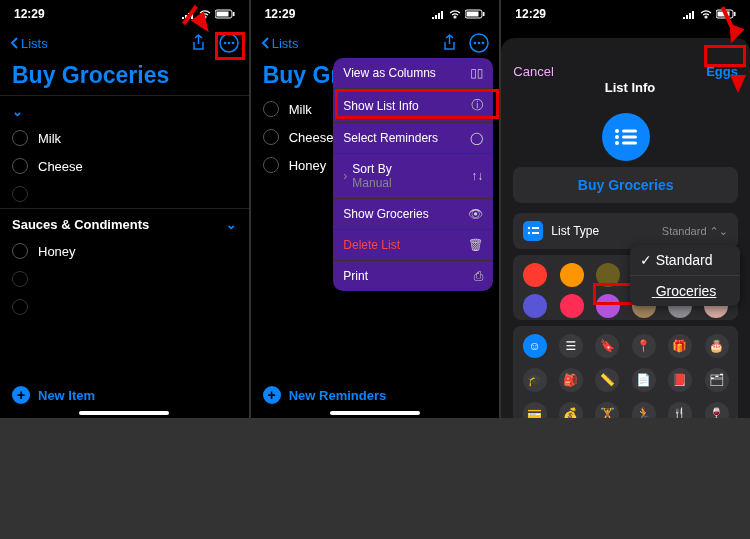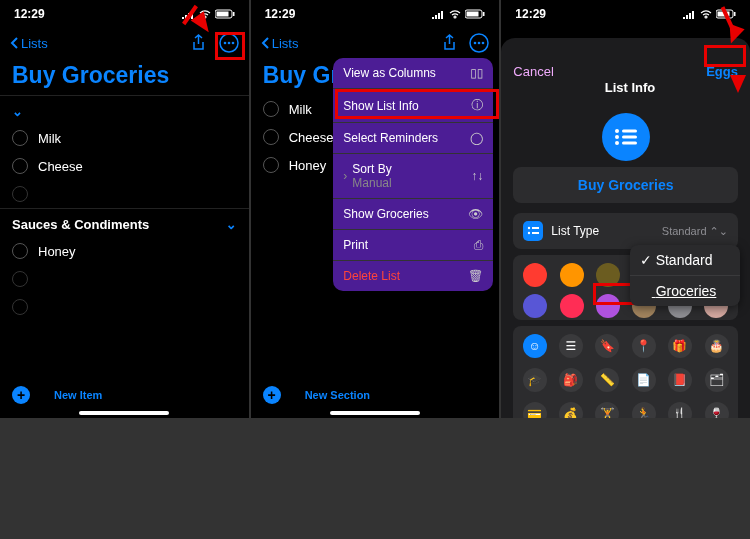--- a/index.html
+++ b/index.html
@@ -14,21 +14,21 @@
   .icon-btn { width: 20px; height: 20px; display: inline-flex; align-items: center; justify-content: center; }
   .title-big { color: #0a84ff; font-size: 23px; font-weight: 700; padding: 4px 12px 6px; }
   .section-header { display: flex; justify-content: space-between; align-items: center; padding: 8px 12px 5px; font-size: 13px; font-weight: 600; border-top: 0.5px solid #222; }
   .section-header:first-of-type { border-top: none; }
   .chev { color: #0a84ff; font-size: 13px; }
   .item { display: flex; align-items: center; gap: 10px; padding: 6px 12px; font-size: 13px; }
   .circle { width: 16px; height: 16px; border: 1.5px solid #555; border-radius: 50%; flex-shrink: 0; }
   .circle.empty { border-color: #333; }
   .bottom-bar { position: absolute; bottom: 0; left: 0; right: 0; height: 46px; display: flex; align-items: center; padding: 0 12px; gap: 8px; }
   .plus { width: 18px; height: 18px; background: #0a84ff; border-radius: 50%; display: flex; align-items: center; justify-content: center; color: #000; font-weight: 800; font-size: 14px; }
-  .add-label { color: #0a84ff; font-size: 11px; font-weight: 600; margin-left: 16px; }
+  .add-label { color: #0a84ff; font-size: 13px; font-weight: 600; }
   .home-ind { width: 90px; height: 4px; background: #fff; border-radius: 3px; position: absolute; bottom: 3px; left: 50%; transform: translateX(-50%); }
 
   .redbox { position: absolute; border: 3px solid #e80000; }
   .redarrow { position: absolute; width: 0; height: 0; }
   .arrow-dr { border-left: 8px solid transparent; border-right: 8px solid transparent; border-top: 20px solid #e80000; transform: rotate(-35deg);}
   .arrow-line { position: absolute; background: #e80000; }
 
   
   .popup { position: absolute; top: 58px; right: 6px; width: 160px; background: #4c1d95; border-radius: 10px; overflow: hidden; font-size: 12px; color: #fff; }
   .popup-row { display: flex; justify-content: space-between; align-items: center; padding: 8px 10px; border-bottom: 0.5px solid #333; }
@@ -219,32 +219,32 @@
             <span style="color:#888">›</span>
             <span><span>Sort By</span><span class="sub">Manual</span></span>
           </span>
           <span class="micon">↑↓</span>
         </div>
     <div class="popup-row">
           <span>Show Groceries</span>
           <span class="micon">👁</span>
         </div>
     <div class="popup-row">
+          <span class="danger">Delete List</span>
+          <span class="micon danger">🗑</span>
+        </div>
+    <div class="popup-row">
           <span>Print</span>
           <span class="micon">⎙</span>
         </div>
-    <div class="popup-row">
-          <span class="danger">Delete List</span>
-          <span class="micon danger">🗑</span>
-        </div>
   </div>
 
   <div class="bottom-bar">
     <div class="plus">+</div>
-    <div class="add-label">New Section</div>
+    <div class="add-label">New Reminders</div>
   </div>
   <div class="home-ind"></div>
 
   <div class="redbox" style="top:89px; left:84px; width:164px; height:30px;"></div>
 </div>
 
 <div class="phone">
   <div class="status-bar">
     <span>12:29</span>
     <span class="status-icons">

